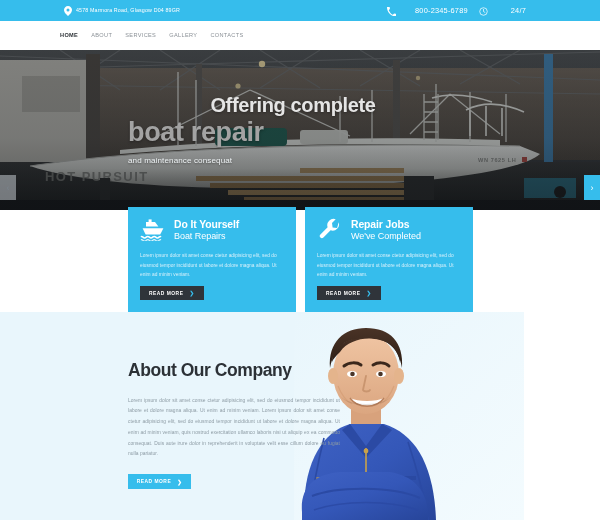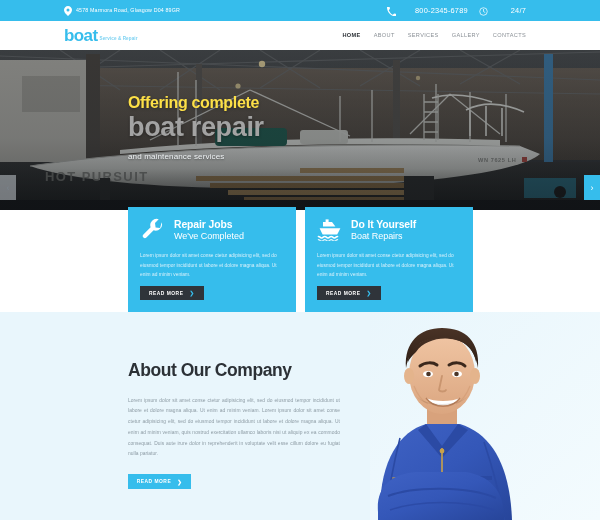--- a/index.html
+++ b/index.html
@@ -126,26 +126,27 @@
     position: absolute; inset: 0;
     background: linear-gradient(180deg, rgba(20,26,32,0.34) 0%, rgba(20,26,32,0.40) 55%, rgba(14,18,22,0.58) 100%);
   }
   .hero-text {
     position: absolute;
     left: 128px;
     top: 44px;
     width: 330px;
   }
   .hero-l1 {
-    color: #fde047;
-    font-size: 16px;
+    color: #e5e5e5;
+    font-size: 20px;
     font-weight: bold;
     letter-spacing: -0.35px;
     line-height: 1.13;
     text-shadow: 0 1px 3px rgba(0,0,0,0.35);
+    text-align: center;
   }
   .hero-l2 {
     color: #a3a3a3;
     font-size: 27px;
     font-weight: bold;
     letter-spacing: -0.35px;
     line-height: 1.13;
     text-shadow: 0 1px 3px rgba(0,0,0,0.35);
   }
   .hero-l3 {
@@ -231,21 +232,21 @@
   
   .white-band {
     position: absolute;
     top: 210px; left: 0;
     width: 600px; height: 102px;
     background: #ffffff;
   }
   .about {
     position: absolute;
     top: 312px; left: 0;
-    width: 600px;
+    width: 524px;
     height: 208px;
     background: #e9f6fc;
     overflow: hidden;
   }
   .about-photo {
     position: absolute;
     right: 0; bottom: 0;
     width: 230px; height: 208px;
   }
   .about-content {
@@ -318,24 +319,20 @@
               </svg>
           </span>
           <span class="tb-hours">24/7</span>
         </div>
       </div>
     </div>
   </div>
 
   <div class="header">
     <div class="header-inner">
-      <div class="logo">
-        <span class="logo-main">boat</span>
-        <span class="logo-sub">Service &amp; Repair</span>
-      </div>
       <div class="nav">
         <span class="nav-item active">HOME</span>
         <span class="nav-item">ABOUT</span>
         <span class="nav-item">SERVICES</span>
         <span class="nav-item">GALLERY</span>
         <span class="nav-item">CONTACTS</span>
       </div>
     </div>
   </div>
 
@@ -442,49 +439,30 @@
       <rect x="524" y="128" width="52" height="20" fill="#2b6f82"></rect>
       <circle cx="560" cy="142" r="6" fill="#1a1a19"></circle>
       <rect x="100" y="128" width="10" height="28" fill="#2a2a29"></rect>
       <rect x="0" y="150" width="600" height="10" fill="#151516"></rect>
     </svg>
     <div class="hero-overlay"></div>
 
     <div class="hero-text">
       <div class="hero-l1">Offering complete</div>
       <div class="hero-l2">boat repair</div>
-      <div class="hero-l3">and maintenance services</div>
+      <div class="hero-l3">and maintenance consequat</div>
     </div>
 
     <div class="slider-arrow prev">‹</div>
     <div class="slider-arrow next">›</div>
   </div>
 
   <div class="white-band"></div>
 
   <div class="cards">
-
-    <div class="card">
-      <div class="card-head">
-        <span class="card-icon">
-          <svg width="24" height="24" viewBox="0 0 24 24">
-            <path d="M20.7 4.2a6.4 6.4 0 0 1-8.1 8.1L5.4 19.5a2.1 2.1 0 0 1-3-3l7.2-7.2a6.4 6.4 0 0 1 8.1-8.1L14 4.9l.6 4.5 4.5.6z" fill="#ffffff"></path>
-          </svg>
-        </span>
-        <span class="card-titles">
-          <span class="card-t1" style="display:block">Repair Jobs</span>
-          <span class="card-t2" style="display:block">We've Completed</span>
-        </span>
-      </div>
-      <div class="card-body">Lorem ipsum dolor sit amet conse ctetur adipisicing elit, sed do eiusmod tempor incididunt ut labore et dolore magna aliqua. Ut enim ad minim veniam.</div>
-      <div class="btn-dark">
-        <span>READ MORE</span>
-        <span class="btn-arrow">❯</span>
-      </div>
-    </div>
 
     <div class="card">
       <div class="card-head">
         <span class="card-icon">
           <svg width="26" height="22" viewBox="0 0 26 22">
             <path d="M6 3h9l3.4 4.6H6z" fill="#ffffff"></path>
             <rect x="8.6" y="0.4" width="3" height="3" fill="#ffffff"></rect>
             <path d="M2.6 9.2h20.8l-3.2 6.2H5.6z" fill="#ffffff"></path>
             <path d="M1.4 17.4c1.6 0 1.6 1.5 3.2 1.5s1.6-1.5 3.2-1.5 1.6 1.5 3.2 1.5 1.6-1.5 3.2-1.5 1.6 1.5 3.2 1.5 1.6-1.5 3.2-1.5" stroke="#ffffff" stroke-width="1.5" fill="none" stroke-linecap="round"></path>
             <path d="M1.4 20.6c1.6 0 1.6 1.5 3.2 1.5s1.6-1.5 3.2-1.5 1.6 1.5 3.2 1.5 1.6-1.5 3.2-1.5 1.6 1.5 3.2 1.5 1.6-1.5 3.2-1.5" stroke="#ffffff" stroke-width="1.3" fill="none" stroke-linecap="round" opacity="0.85"></path>
@@ -495,20 +473,39 @@
           <span class="card-t2" style="display:block">Boat Repairs</span>
         </span>
       </div>
       <div class="card-body">Lorem ipsum dolor sit amet conse ctetur adipisicing elit, sed do eiusmod tempor incididunt ut labore et dolore magna aliqua. Ut enim ad minim veniam.</div>
       <div class="btn-dark">
         <span>READ MORE</span>
         <span class="btn-arrow">❯</span>
       </div>
     </div>
 
+    <div class="card">
+      <div class="card-head">
+        <span class="card-icon">
+          <svg width="24" height="24" viewBox="0 0 24 24">
+            <path d="M20.7 4.2a6.4 6.4 0 0 1-8.1 8.1L5.4 19.5a2.1 2.1 0 0 1-3-3l7.2-7.2a6.4 6.4 0 0 1 8.1-8.1L14 4.9l.6 4.5 4.5.6z" fill="#ffffff"></path>
+          </svg>
+        </span>
+        <span class="card-titles">
+          <span class="card-t1" style="display:block">Repair Jobs</span>
+          <span class="card-t2" style="display:block">We've Completed</span>
+        </span>
+      </div>
+      <div class="card-body">Lorem ipsum dolor sit amet conse ctetur adipisicing elit, sed do eiusmod tempor incididunt ut labore et dolore magna aliqua. Ut enim ad minim veniam.</div>
+      <div class="btn-dark">
+        <span>READ MORE</span>
+        <span class="btn-arrow">❯</span>
+      </div>
+    </div>
+
   </div>
 
   <div class="about">
 
     <svg class="about-photo" viewBox="0 0 230 208" preserveAspectRatio="xMidYMax slice">
       <defs>
         <linearGradient id="bgA" x1="0" y1="0" x2="1" y2="1">
           <stop offset="0" stop-color="#e9f6fc"></stop>
             <stop offset="1" stop-color="#f3fbfe"></stop>
         </linearGradient>

